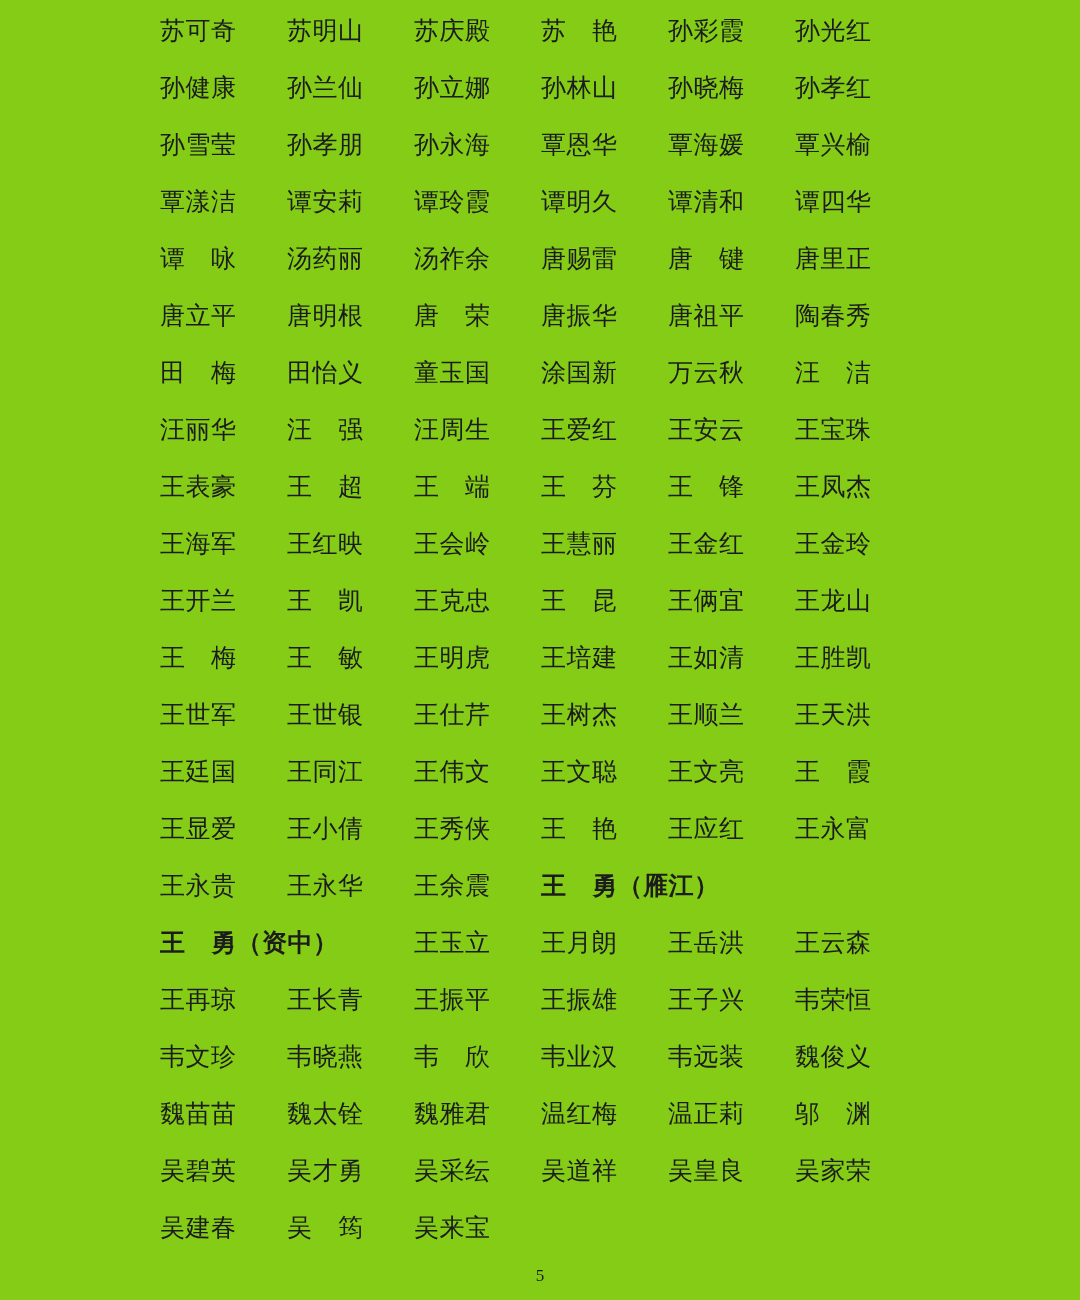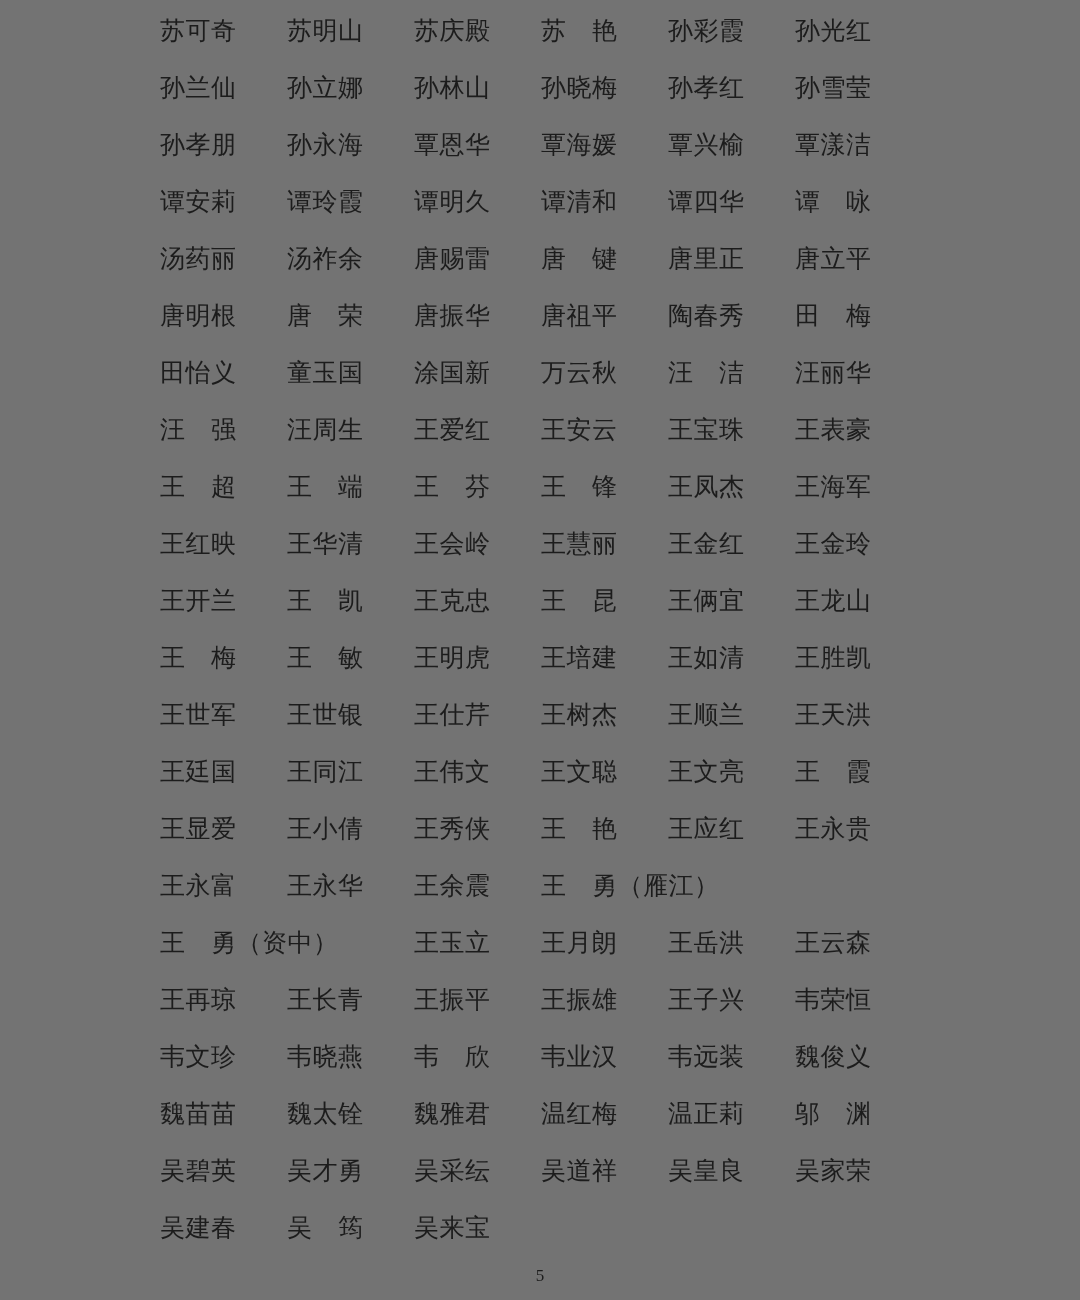--- a/index.html
+++ b/index.html
@@ -4,21 +4,21 @@
 <style>
   html, body {
     margin: 0;
     padding: 0;
     background: #ffffff;
   }
   .page {
     position: relative;
     width: 1080px;
     height: 1300px;
-    background: #737373;
+    background: #84cc16;
     overflow: hidden;
     font-family: "Liberation Serif", "DejaVu Serif", serif;
     color: #1c1c1c;
   }
   .name-grid {
     position: absolute;
     left: 160px;
     top: 2px;
     display: grid;
     grid-template-columns: repeat(6, 127px);
@@ -27,20 +27,21 @@
     height: 57px;
     display: flex;
     align-items: center;
     justify-content: flex-start;
     font-size: 25px;
     white-space: pre;
     letter-spacing: 0.5px;
   }
   .span-2 {
     grid-column: span 2;
+    font-weight: bold;
   }
   .page-number {
     position: absolute;
     top: 1266px;
     left: 0;
     width: 100%;
     text-align: center;
     font-size: 17px;
     color: #1c1c1c;
   }
@@ -49,20 +50,21 @@
 <body>
 
 <div class="page">
   <div class="name-grid" id="name-grid">
       <span class="cell">苏可奇</span>
       <span class="cell">苏明山</span>
       <span class="cell">苏庆殿</span>
       <span class="cell">苏　艳</span>
       <span class="cell">孙彩霞</span>
       <span class="cell">孙光红</span>
+      <span class="cell">孙健康</span>
       <span class="cell">孙兰仙</span>
       <span class="cell">孙立娜</span>
       <span class="cell">孙林山</span>
       <span class="cell">孙晓梅</span>
       <span class="cell">孙孝红</span>
       <span class="cell">孙雪莹</span>
       <span class="cell">孙孝朋</span>
       <span class="cell">孙永海</span>
       <span class="cell">覃恩华</span>
       <span class="cell">覃海媛</span>
@@ -98,21 +100,20 @@
       <span class="cell">王安云</span>
       <span class="cell">王宝珠</span>
       <span class="cell">王表豪</span>
       <span class="cell">王　超</span>
       <span class="cell">王　端</span>
       <span class="cell">王　芬</span>
       <span class="cell">王　锋</span>
       <span class="cell">王凤杰</span>
       <span class="cell">王海军</span>
       <span class="cell">王红映</span>
-      <span class="cell">王华清</span>
       <span class="cell">王会岭</span>
       <span class="cell">王慧丽</span>
       <span class="cell">王金红</span>
       <span class="cell">王金玲</span>
       <span class="cell">王开兰</span>
       <span class="cell">王　凯</span>
       <span class="cell">王克忠</span>
       <span class="cell">王　昆</span>
       <span class="cell">王俩宜</span>
       <span class="cell">王龙山</span>
@@ -132,22 +133,22 @@
       <span class="cell">王同江</span>
       <span class="cell">王伟文</span>
       <span class="cell">王文聪</span>
       <span class="cell">王文亮</span>
       <span class="cell">王　霞</span>
       <span class="cell">王显爱</span>
       <span class="cell">王小倩</span>
       <span class="cell">王秀侠</span>
       <span class="cell">王　艳</span>
       <span class="cell">王应红</span>
+      <span class="cell">王永富</span>
       <span class="cell">王永贵</span>
-      <span class="cell">王永富</span>
       <span class="cell">王永华</span>
       <span class="cell">王余震</span>
       <span class="cell span-2">王　勇（雁江）</span>
       <span class="cell span-2">王　勇（资中）</span>
       <span class="cell">王玉立</span>
       <span class="cell">王月朗</span>
       <span class="cell">王岳洪</span>
       <span class="cell">王云森</span>
       <span class="cell">王再琼</span>
       <span class="cell">王长青</span>

